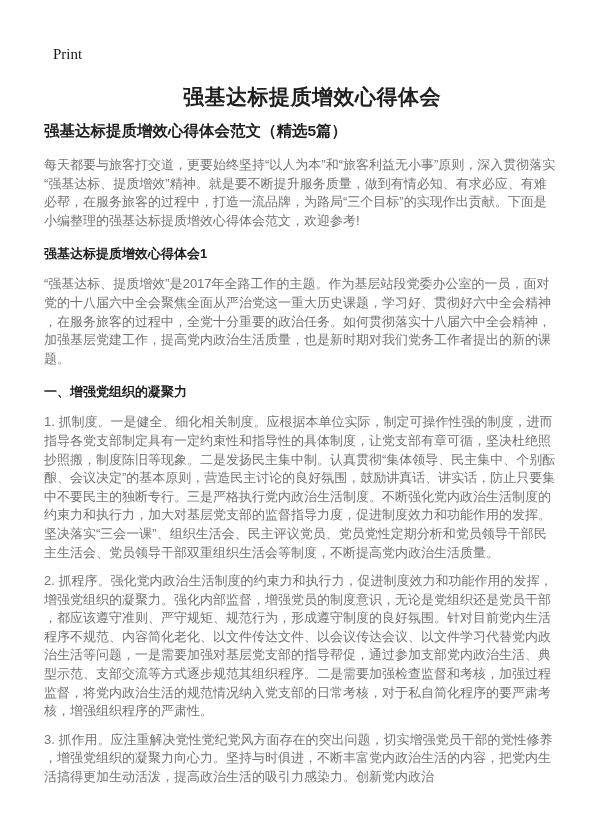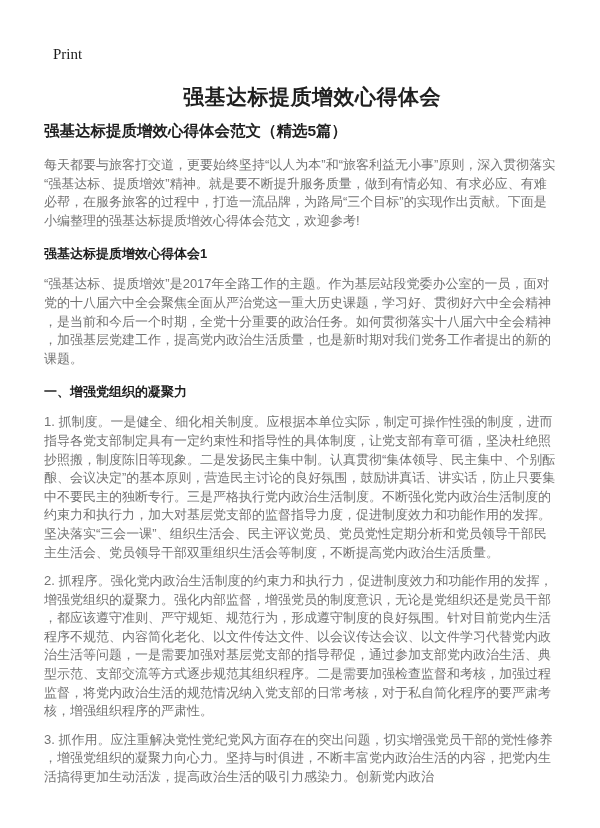--- a/index.html
+++ b/index.html
@@ -74,21 +74,21 @@
   <h1 class="doc-title">强基达标提质增效心得体会</h1>
 
   <div class="content">
 
     <h2 class="subtitle">强基达标提质增效心得体会范文（精选5篇）</h2>
 
     <p class="body-par">每天都要与旅客打交道，更要始终坚持“以人为本”和“旅客利益无小事”原则，深入贯彻落实“强基达标、提质增效”精神。就是要不断提升服务质量，做到有情必知、有求必应、有难必帮，在服务旅客的过程中，打造一流品牌，为路局“三个目标”的实现作出贡献。下面是小编整理的强基达标提质增效心得体会范文，欢迎参考!</p>
 
     <h3 class="section-heading">强基达标提质增效心得体会1</h3>
 
-    <p class="body-par">“强基达标、提质增效”是2017年全路工作的主题。作为基层站段党委办公室的一员，面对党的十八届六中全会聚焦全面从严治党这一重大历史课题，学习好、贯彻好六中全会精神，是当前和今后一个时期，全党十分重要的政治任务。如何贯彻落实十八届六中全会精神，加强基层党建工作，提高党内政治生活质量，也是新时期对我们党务工作者提出的新的课题。</p>
+    <p class="body-par">“强基达标、提质增效”是2017年全路工作的主题。作为基层站段党委办公室的一员，面对党的十八届六中全会聚焦全面从严治党这一重大历史课题，学习好、贯彻好六中全会精神，在服务旅客的过程中，全党十分重要的政治任务。如何贯彻落实十八届六中全会精神，加强基层党建工作，提高党内政治生活质量，也是新时期对我们党务工作者提出的新的课题。</p>
 
     <h3 class="section-heading">一、增强党组织的凝聚力</h3>
 
     <p class="body-par">1. 抓制度。一是健全、细化相关制度。应根据本单位实际，制定可操作性强的制度，进而指导各党支部制定具有一定约束性和指导性的具体制度，让党支部有章可循，坚决杜绝照抄照搬，制度陈旧等现象。二是发扬民主集中制。认真贯彻“集体领导、民主集中、个别酝酿、会议决定”的基本原则，营造民主讨论的良好氛围，鼓励讲真话、讲实话，防止只要集中不要民主的独断专行。三是严格执行党内政治生活制度。不断强化党内政治生活制度的约束力和执行力，加大对基层党支部的监督指导力度，促进制度效力和功能作用的发挥。坚决落实“三会一课”、组织生活会、民主评议党员、党员党性定期分析和党员领导干部民主生活会、党员领导干部双重组织生活会等制度，不断提高党内政治生活质量。</p>
 
     <p class="body-par">2. 抓程序。强化党内政治生活制度的约束力和执行力，促进制度效力和功能作用的发挥，增强党组织的凝聚力。强化内部监督，增强党员的制度意识，无论是党组织还是党员干部，都应该遵守准则、严守规矩、规范行为，形成遵守制度的良好氛围。针对目前党内生活程序不规范、内容简化老化、以文件传达文件、以会议传达会议、以文件学习代替党内政治生活等问题，一是需要加强对基层党支部的指导帮促，通过参加支部党内政治生活、典型示范、支部交流等方式逐步规范其组织程序。二是需要加强检查监督和考核，加强过程监督，将党内政治生活的规范情况纳入党支部的日常考核，对于私自简化程序的要严肃考核，增强组织程序的严肃性。</p>
 
     <p class="body-par">3. 抓作用。应注重解决党性党纪党风方面存在的突出问题，切实增强党员干部的党性修养，增强党组织的凝聚力向心力。坚持与时俱进，不断丰富党内政治生活的内容，把党内生活搞得更加生动活泼，提高政治生活的吸引力感染力。创新党内政治</p>
 
   </div>

